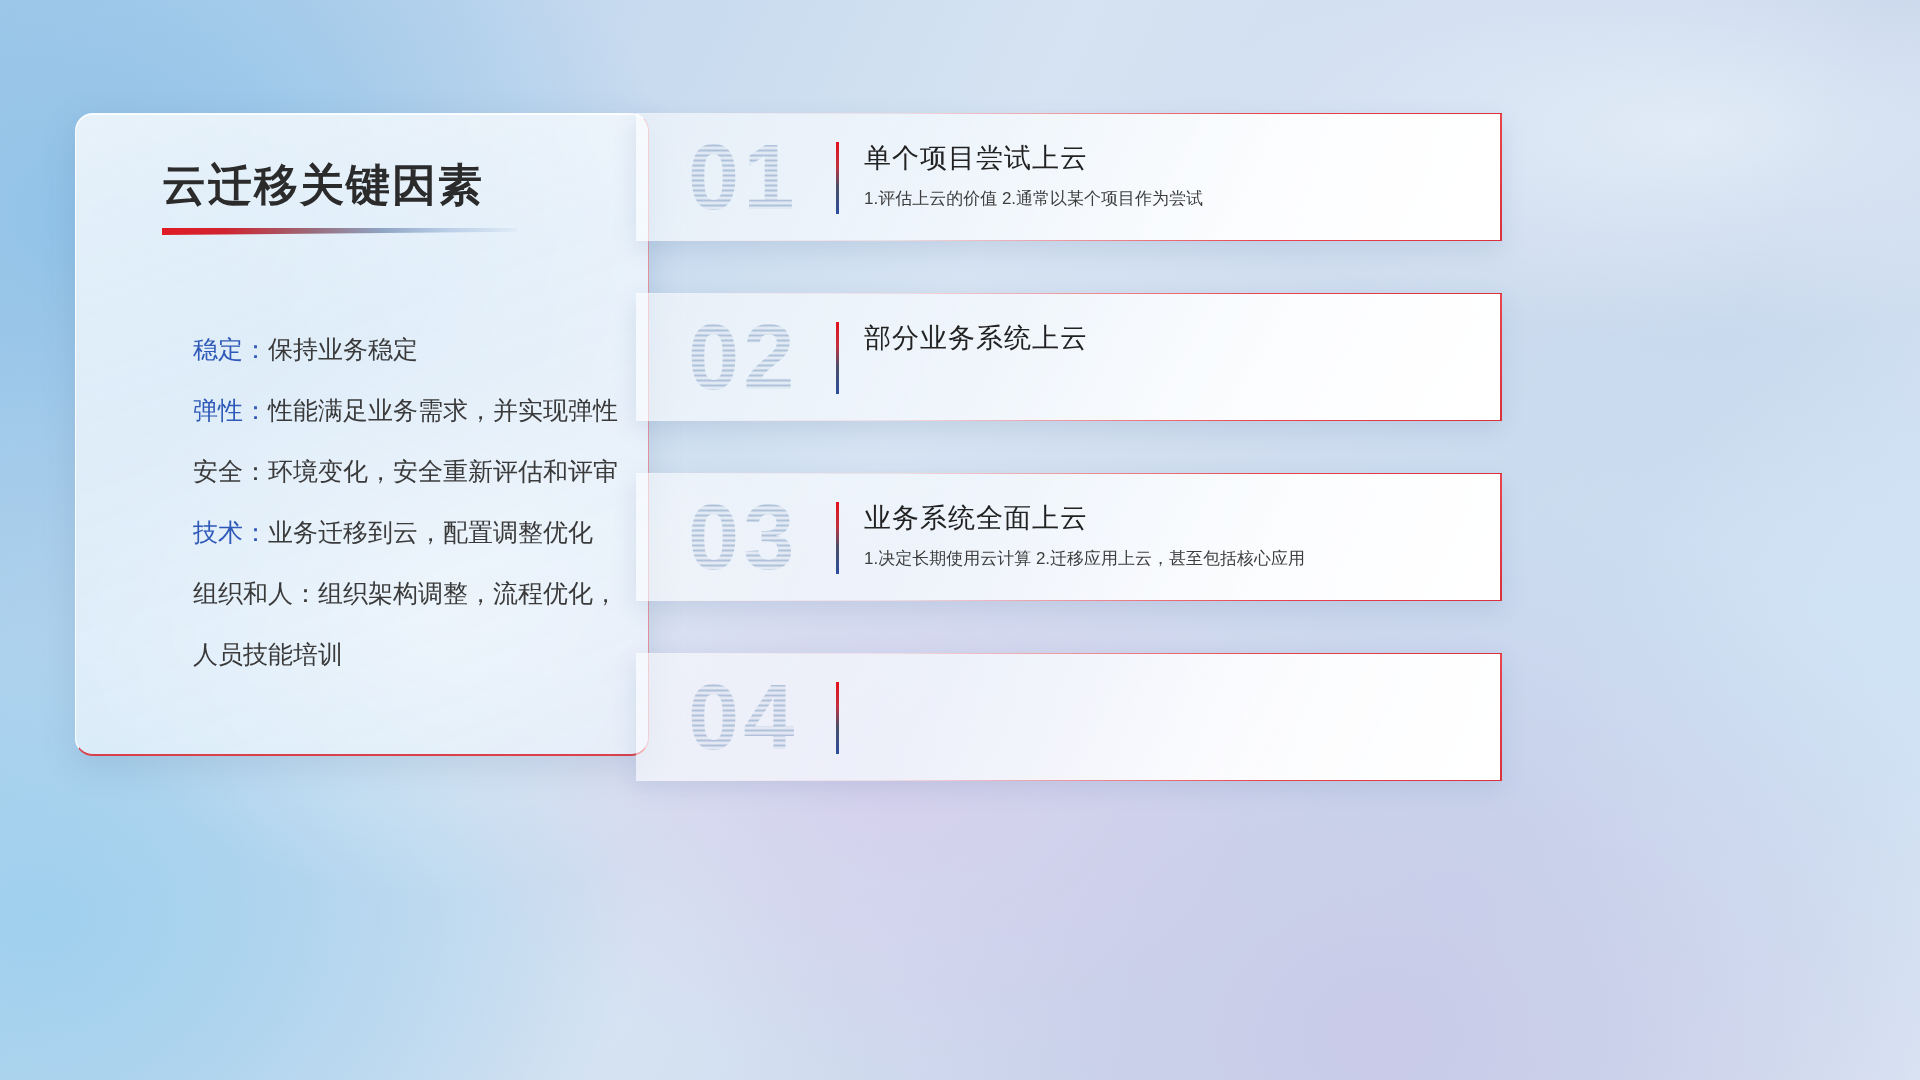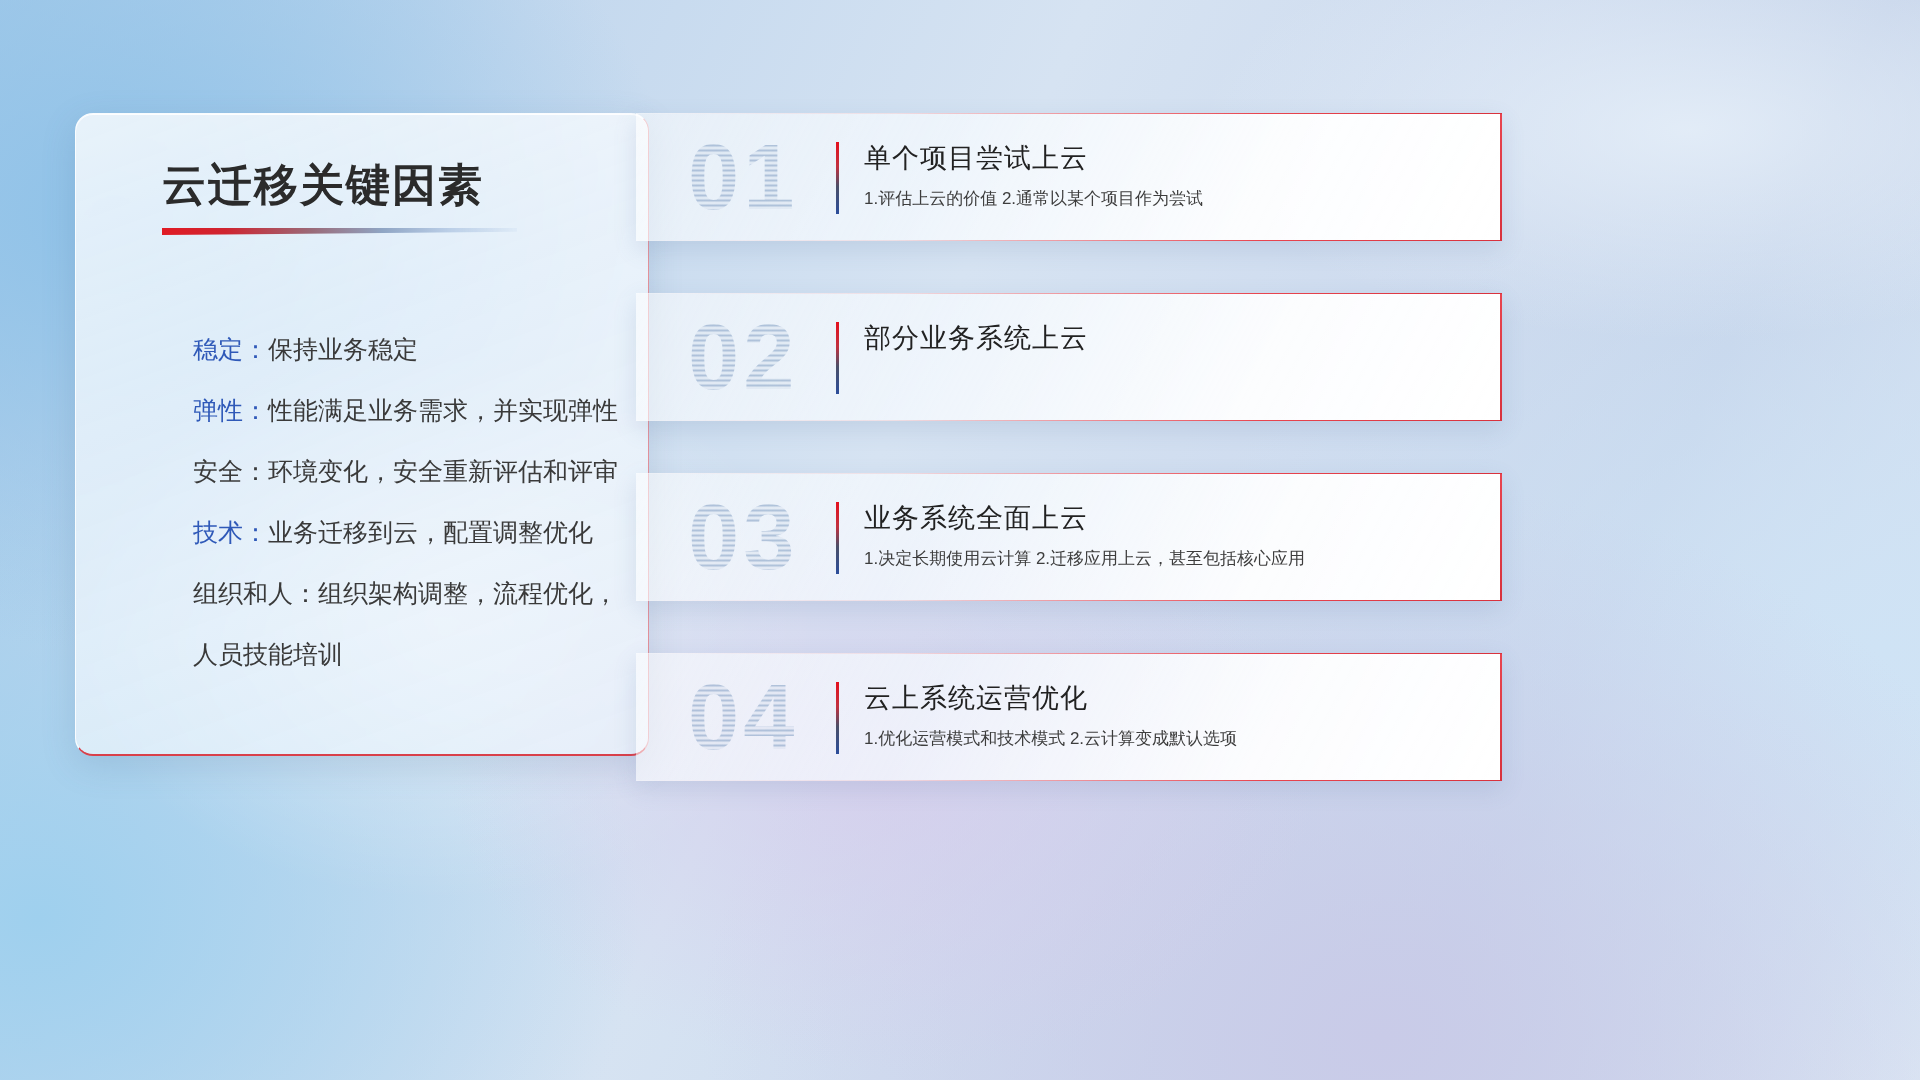--- a/index.html
+++ b/index.html
@@ -151,18 +151,14 @@
       <div class="accent-bar"></div>
       <div class="step-text">
         <div class="step-heading">业务系统全面上云</div>
         <div class="step-desc">1.决定长期使用云计算   2.迁移应用上云，甚至包括核心应用</div>
       </div>
     </div>
     <div class="step-card">
       <div class="wm-num-shadow">04</div>
       <div class="wm-num">04</div>
       <div class="accent-bar"></div>
-      <div class="step-text">
-        <div class="step-heading">云上系统运营优化</div>
-        <div class="step-desc">1.优化运营模式和技术模式   2.云计算变成默认选项</div>
-      </div>
     </div>
   </div>
 
 </body></html>

